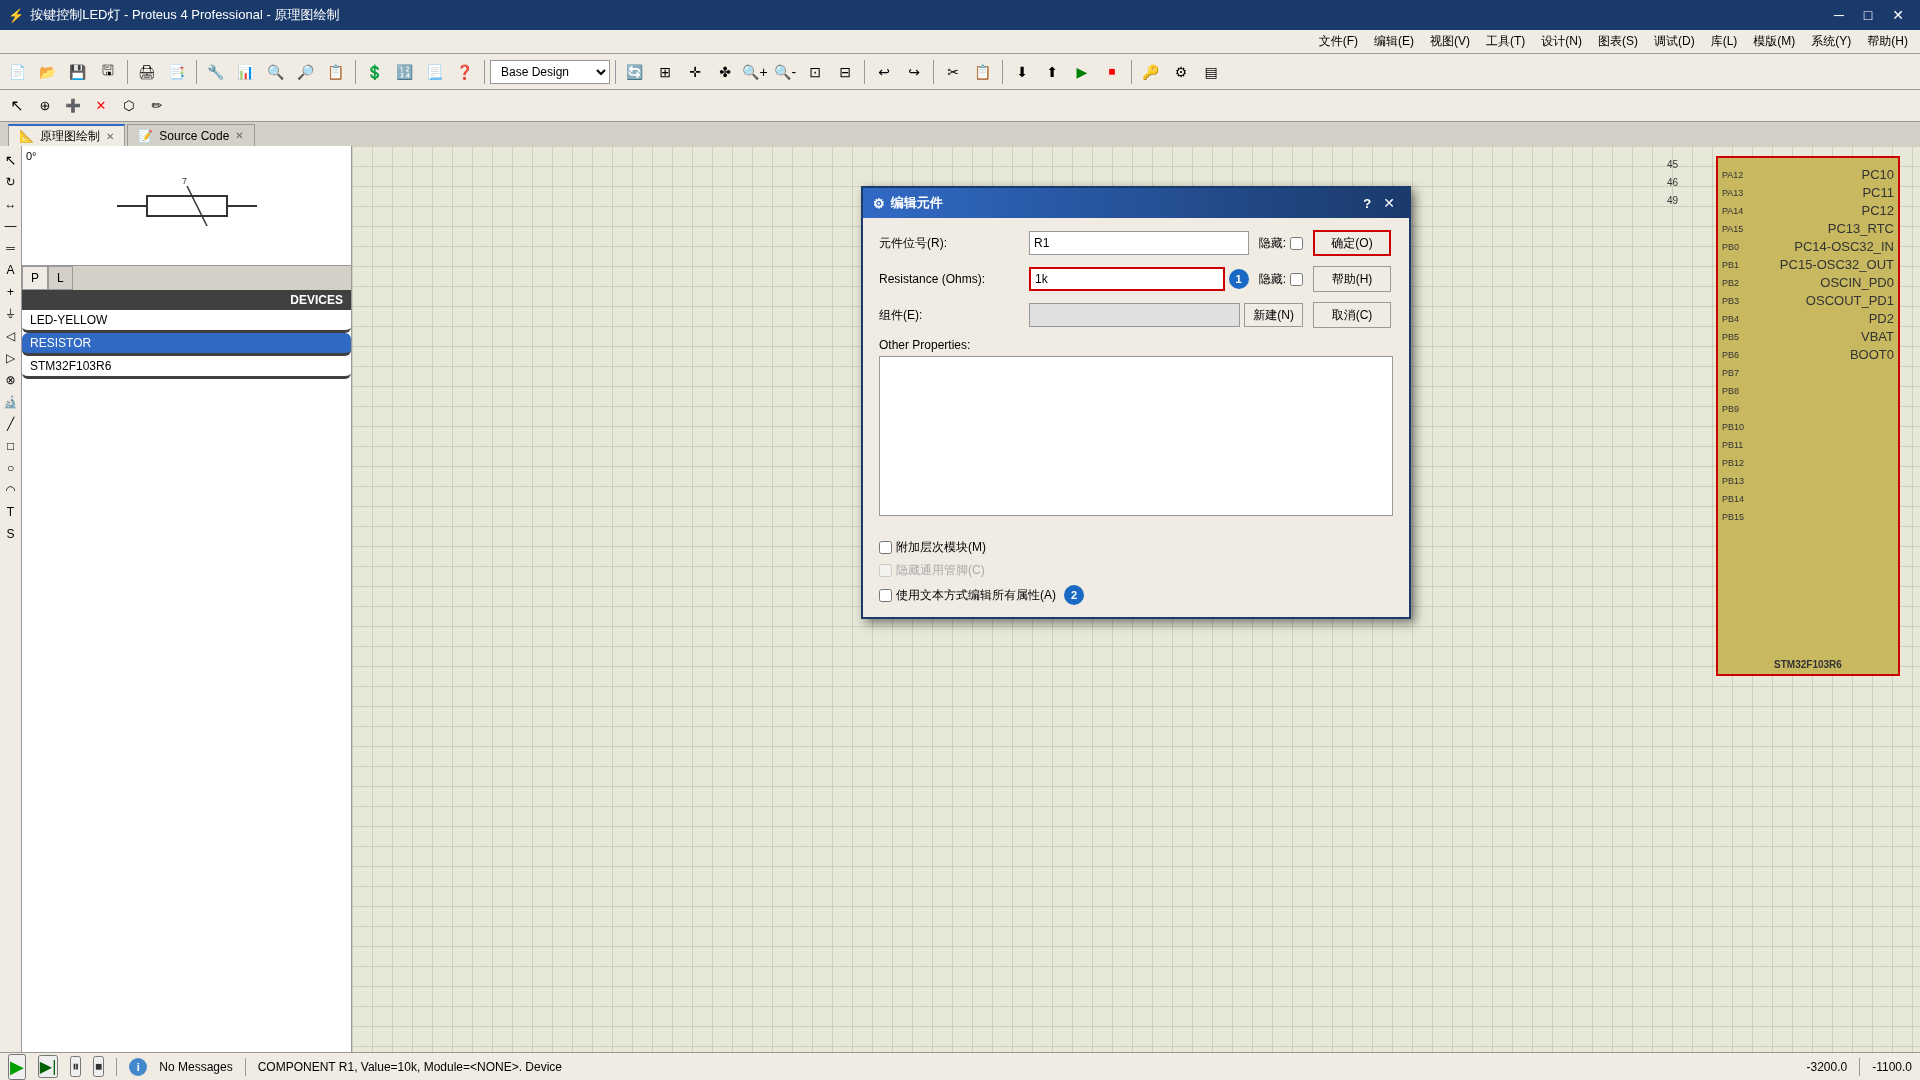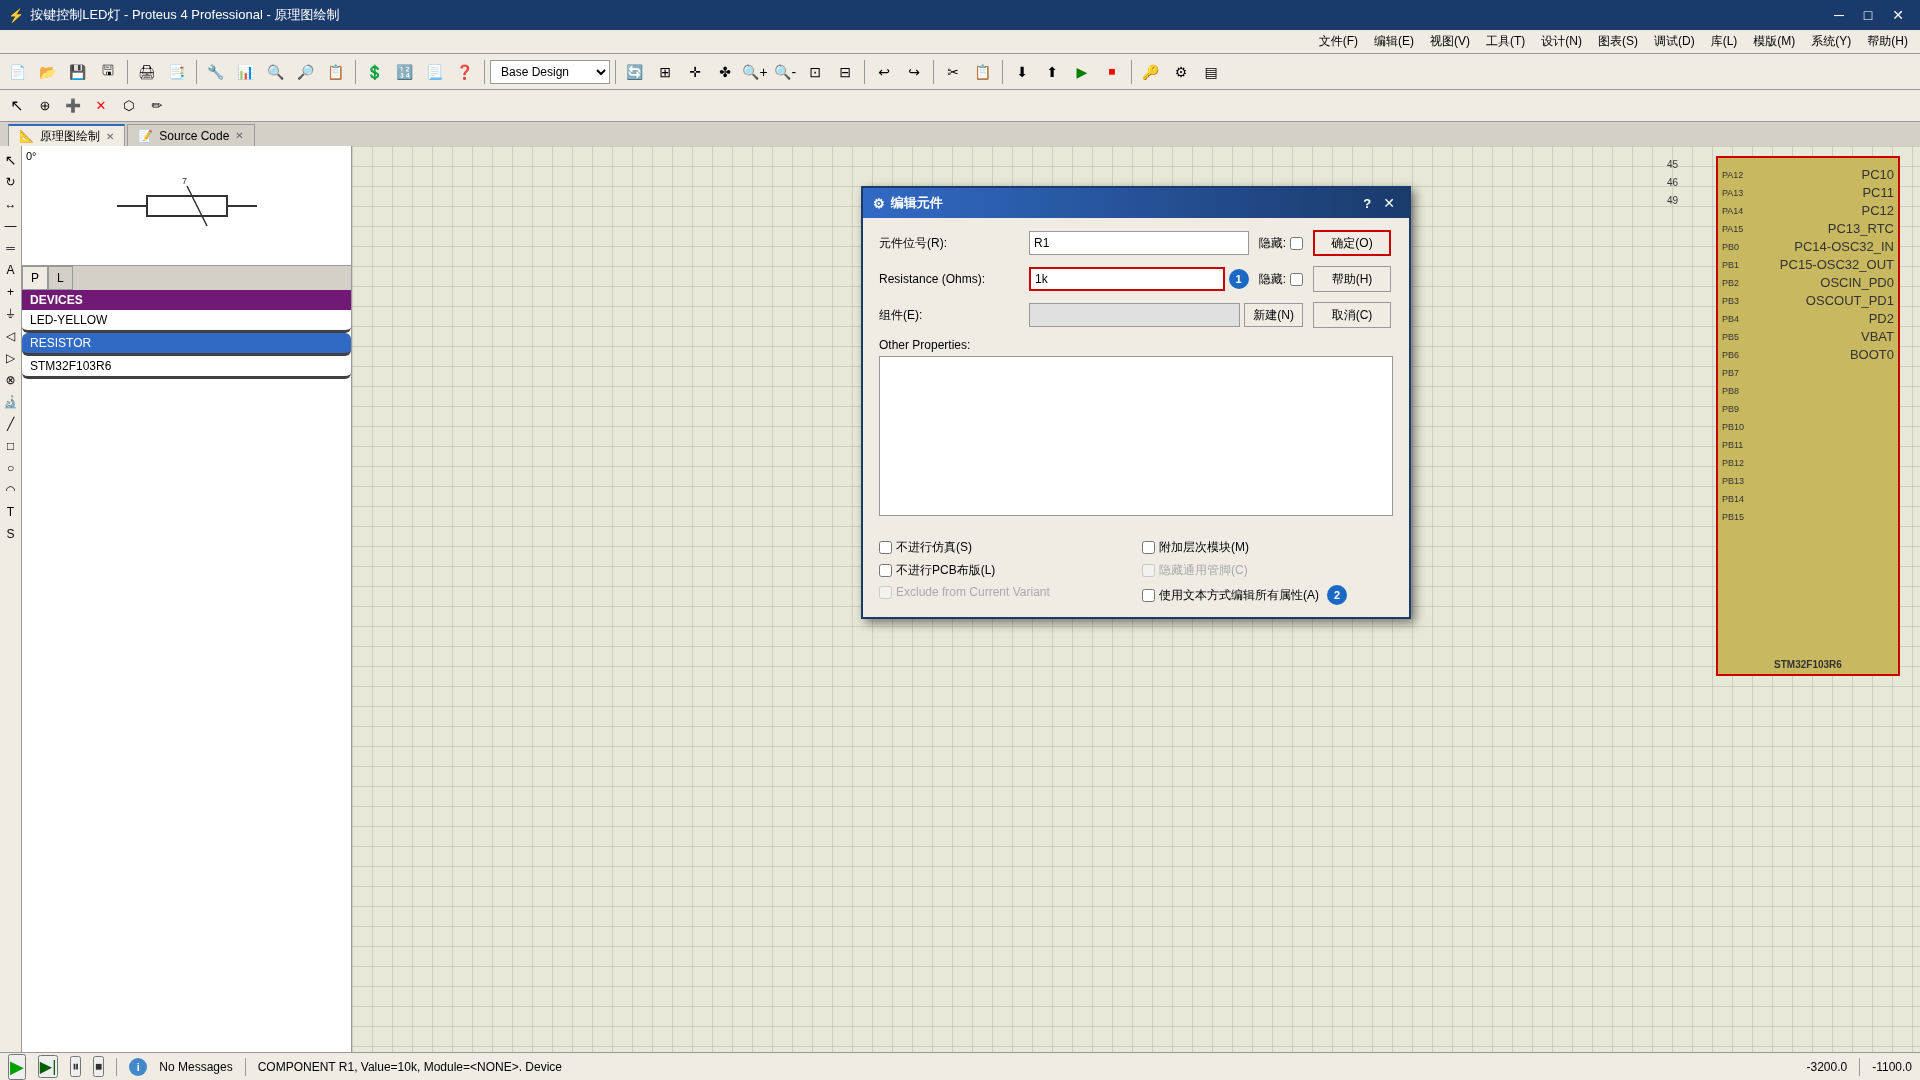--- a/index.html
+++ b/index.html
@@ -172,25 +172,26 @@
       border: 1px solid #999;
       background: #d4d0c8;
       cursor: pointer;
       font-size: 12px;
       display: flex;
       align-items: center;
     }
     .panel-tab.active { background: #f0ece4; }
 
     .panel-header {
-      background: #701a75;
+      background: #404040;
       color: white;
       padding: 3px 8px;
       font-weight: bold;
       font-size: 12px;
+      text-align: right;
     }
     .device-list {
       flex: 1;
       overflow-y: auto;
       background: white;
     }
     .device-item {
       padding: 3px 8px;
       cursor: pointer;
       font-size: 12px;
@@ -698,34 +699,20 @@
           <div>
             <div class="dialog-section-label">Other Properties:</div>
             <textarea class="dialog-textarea" style=""></textarea>
           </div>
         </div>
 
         <div class="dialog-footer">
           <div style="display:flex; flex-direction:column; gap:6px; flex:1;">
             <div class="footer-checkbox-item">
               <input type="checkbox" style="">
-              <span>不进行仿真(S)</span>
-            </div>
-            <div class="footer-checkbox-item">
-              <input type="checkbox" style="">
-              <span>不进行PCB布版(L)</span>
-            </div>
-            <div class="footer-checkbox-item disabled">
-              <input type="checkbox" disabled="" style="">
-              <span>Exclude from Current Variant</span>
-            </div>
-          </div>
-          <div style="display:flex; flex-direction:column; gap:6px; flex:1;">
-            <div class="footer-checkbox-item">
-              <input type="checkbox" style="">
               <span>附加层次模块(M)</span>
             </div>
             <div class="footer-checkbox-item disabled">
               <input type="checkbox" disabled="" style="">
               <span>隐藏通用管脚(C)</span>
             </div>
             <div style="display:flex; align-items:center; gap:4px;">
               <input type="checkbox" style="">
               <span style="font-size:12px;">使用文本方式编辑所有属性(A)</span>
               <span class="annotation-circle">2</span>

